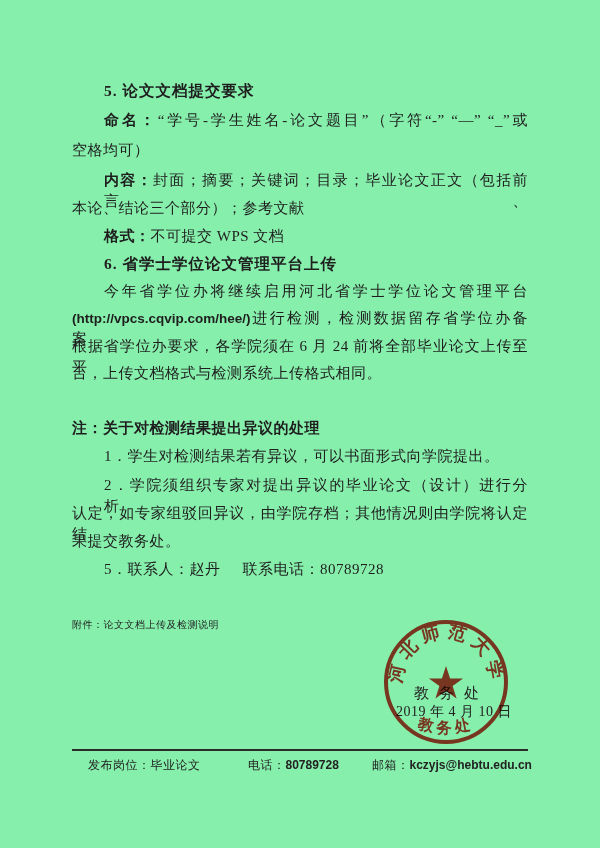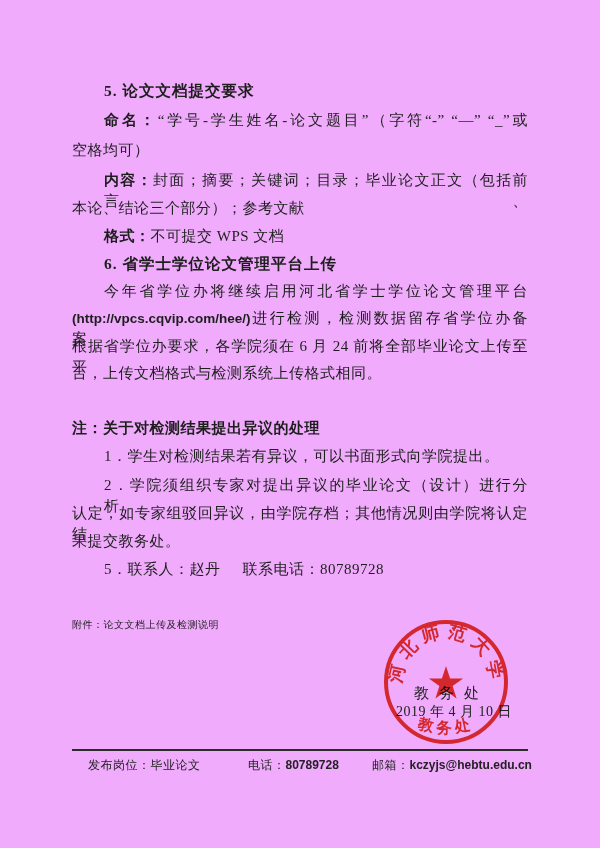--- a/index.html
+++ b/index.html
@@ -1,16 +1,16 @@
 <!DOCTYPE html>
 <html><head>
 <meta charset="utf-8">
 <style>
   html,body{margin:0;padding:0;background:#ffffff;}
-  .page{position:relative;width:600px;height:848px;background:#f0abfc;overflow:hidden;
+  .page{position:relative;width:600px;height:848px;background:#86efac;overflow:hidden;
         font-family:"Liberation Serif",serif;color:#1e1e1e;}
   .ln{position:absolute;left:72px;width:456px;font-size:15px;line-height:21px;letter-spacing:.5px;}
   .ind{left:104px;width:424px;}
   .jl{text-align:justify;text-align-last:justify;text-justify:inter-character;}
   .b{font-weight:bold;text-align:center;}
   .hd{font-weight:bold;font-size:15.5px;letter-spacing:1px;}
   .sans{font-family:"Liberation Sans",sans-serif;}
   .url{font-size:13.5px;font-weight:600;letter-spacing:0;}
   .attach{font-family:"Liberation Sans",sans-serif;font-weight:normal;font-size:10px;letter-spacing:.5px;}
   .sig-office{position:absolute;left:414px;top:684px;font-size:15px;letter-spacing:10px;color:#222;}

